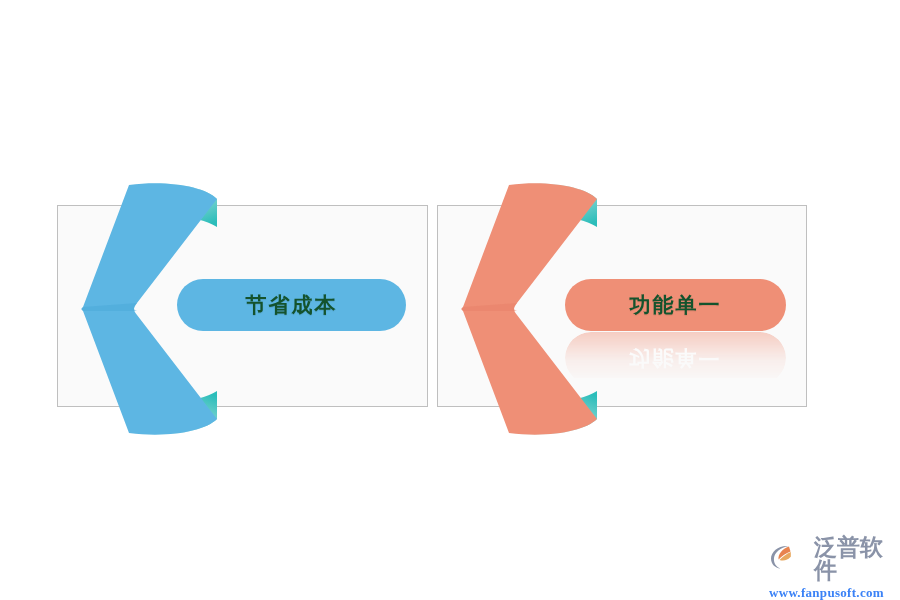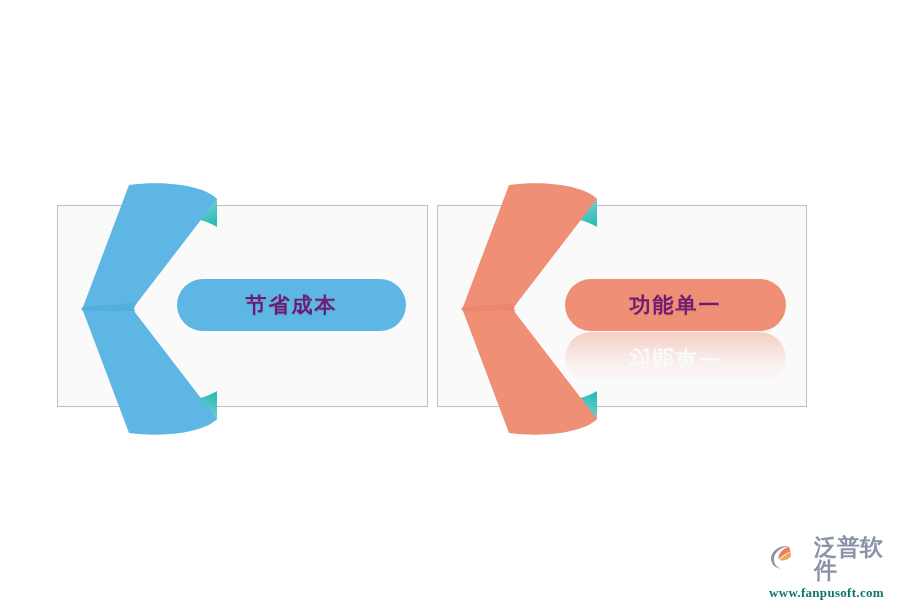--- a/index.html
+++ b/index.html
@@ -52,21 +52,21 @@
     overflow: visible;
   }
 
   
   .pill {
     position: absolute;
     border-radius: 26px;
     display: flex;
     align-items: center;
     justify-content: center;
-    color: #701a75;
+    color: #14532d;
     font-size: 21px;
     font-weight: bold;
     letter-spacing: 2px;
     text-shadow: 0 1px 1px rgba(0,0,0,0.10);
     box-sizing: border-box;
   }
   #pill-left {
     left: 177px; top: 279px;
     width: 229px; height: 52px;
     background: #5db6e3;
@@ -135,21 +135,21 @@
     font-size: 23px;
     font-weight: bold;
     color: #8a93a8;
     letter-spacing: 0px;
     line-height: 1;
   }
   #watermark-url {
     font-family: "Liberation Serif", "DejaVu Serif", serif;
     font-size: 13px;
     font-weight: bold;
-    color: #0f766e;
+    color: #3b82f6;
     letter-spacing: 0.3px;
     margin-top: 3px;
     margin-left: 1px;
   }
 </style>
 </head>
 <body>
 
 <div id="canvas">
 

